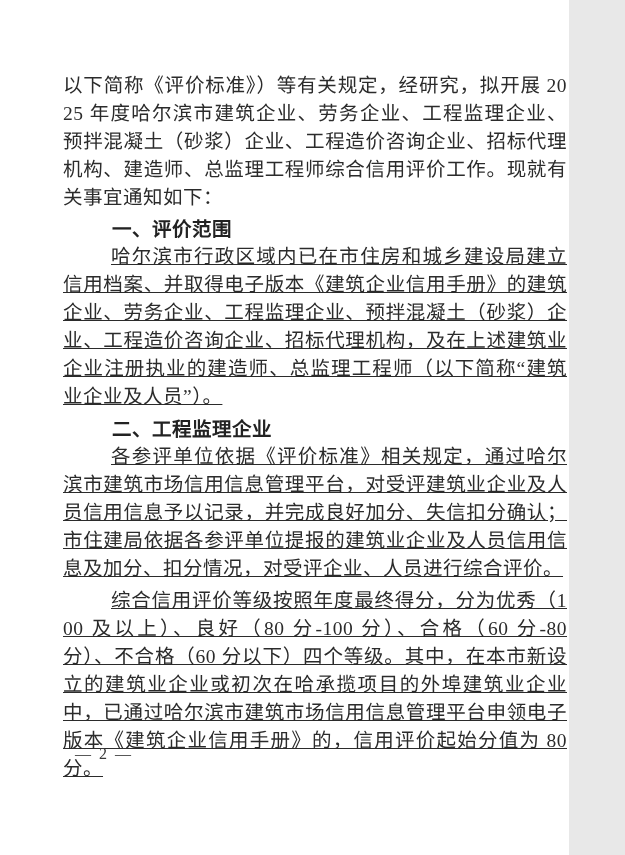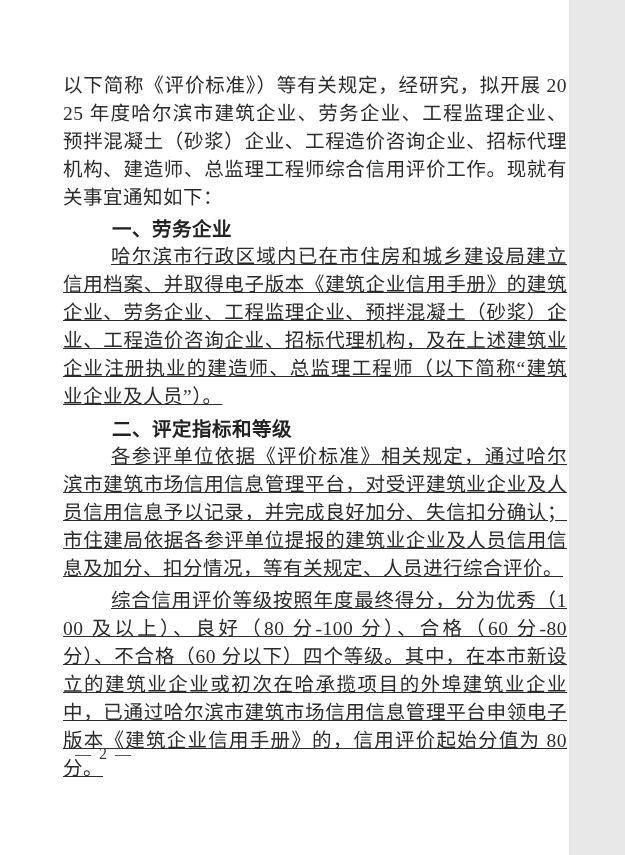--- a/index.html
+++ b/index.html
@@ -60,29 +60,29 @@
 </head>
 <body>
 
 <div class="page">
   <div class="textblock">
 
     <p class="body-para">以下简称《评价标准》）等有关规定，经研究，拟开展 2025 年度哈尔滨市建筑企业、劳务企业、工程监理企业、预拌混凝土（砂浆）企业、工程造价咨询企业、招标代理机构、建造师、总监理工程师综合信用评价工作。现就有关事宜通知如下：</p>
 
     <div class="gap-sm"></div>
 
-    <h2 class="section-heading">一、劳务企业</h2>
+    <h2 class="section-heading">一、评价范围</h2>
 
     <p class="body-para indent">哈尔滨市行政区域内已在市住房和城乡建设局建立信用档案、并取得电子版本《建筑企业信用手册》的建筑企业、劳务企业、工程监理企业、预拌混凝土（砂浆）企业、工程造价咨询企业、招标代理机构，及在上述建筑业企业注册执业的建造师、总监理工程师（以下简称“建筑业企业及人员”）。</p>
 
     <div class="gap-md"></div>
 
-    <h2 class="section-heading">二、评定指标和等级</h2>
+    <h2 class="section-heading">二、工程监理企业</h2>
 
-    <p class="body-para indent">各参评单位依据《评价标准》相关规定，通过哈尔滨市建筑市场信用信息管理平台，对受评建筑业企业及人员信用信息予以记录，并完成良好加分、失信扣分确认；市住建局依据各参评单位提报的建筑业企业及人员信用信息及加分、扣分情况，等有关规定、人员进行综合评价。</p>
+    <p class="body-para indent">各参评单位依据《评价标准》相关规定，通过哈尔滨市建筑市场信用信息管理平台，对受评建筑业企业及人员信用信息予以记录，并完成良好加分、失信扣分确认；市住建局依据各参评单位提报的建筑业企业及人员信用信息及加分、扣分情况，对受评企业、人员进行综合评价。</p>
 
     <div class="gap-md"></div>
 
     <p class="body-para indent">综合信用评价等级按照年度最终得分，分为优秀（100 及以上）、良好（80 分-100 分）、合格（60 分-80 分）、不合格（60 分以下）四个等级。其中，在本市新设立的建筑业企业或初次在哈承揽项目的外埠建筑业企业中，已通过哈尔滨市建筑市场信用信息管理平台申领电子版本《建筑企业信用手册》的，信用评价起始分值为 80 分。</p>
 
     <div class="gap-lg"></div>
 
 
   </div>
 

